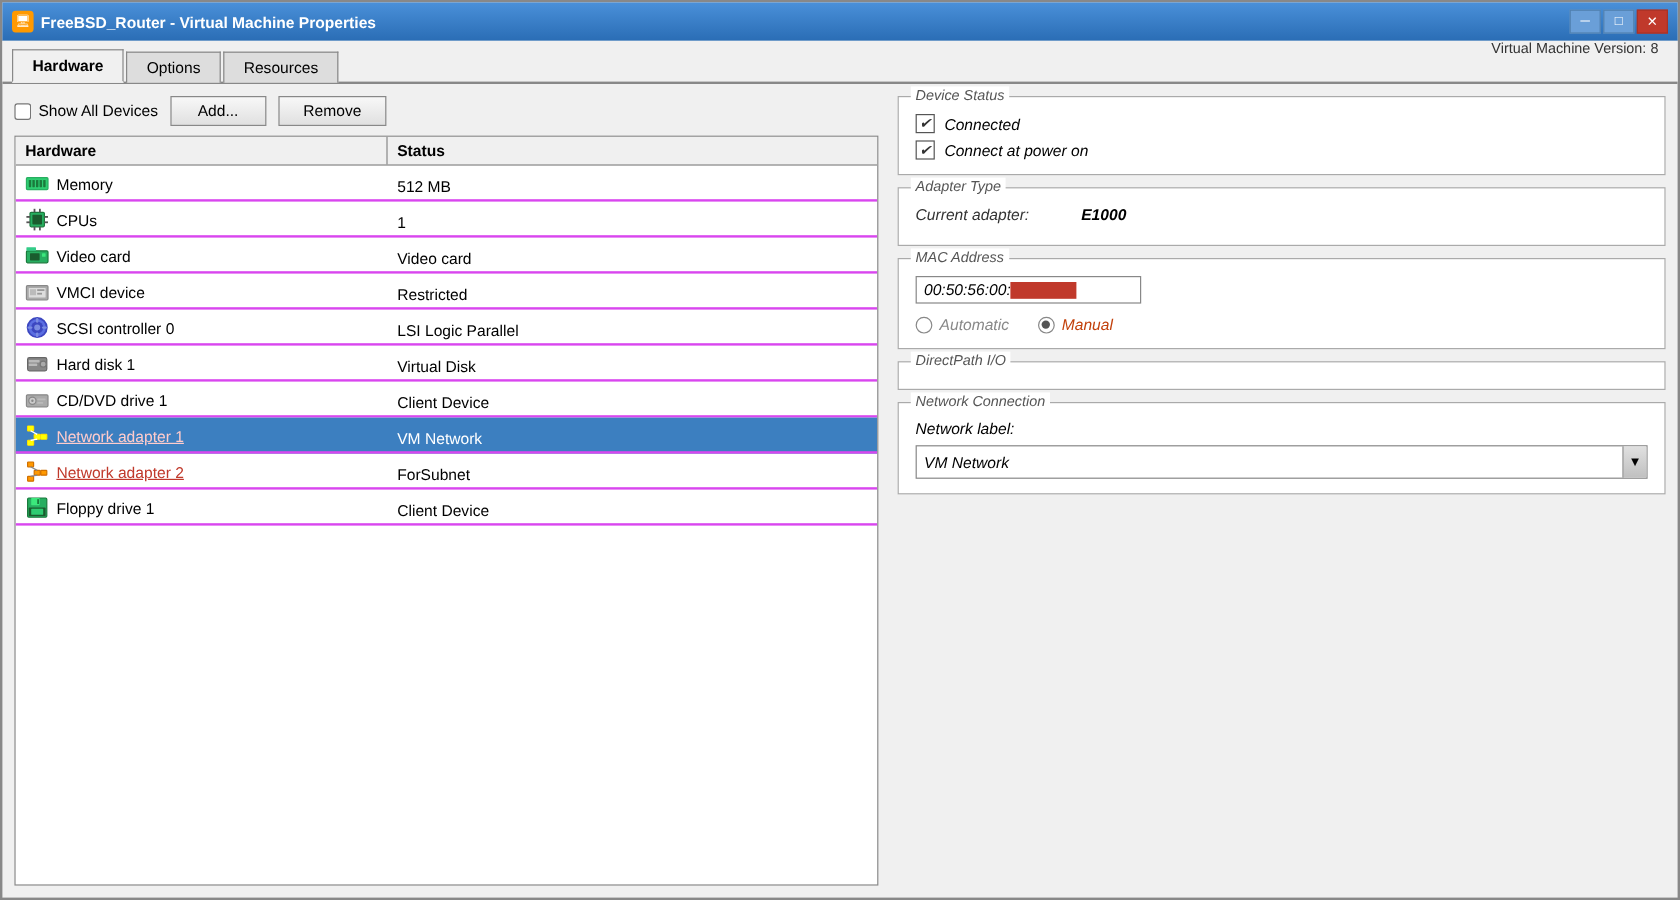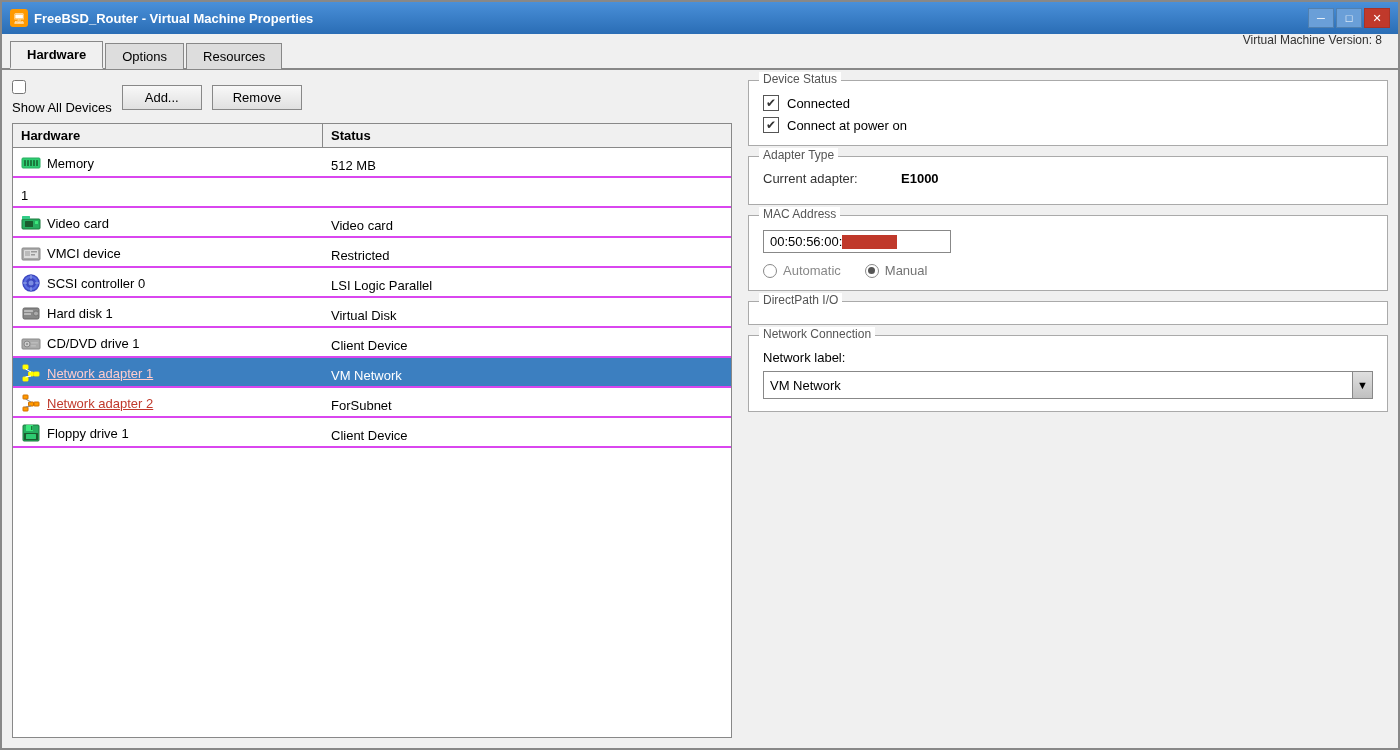--- a/index.html
+++ b/index.html
@@ -116,24 +116,23 @@
       flex-direction: column;
       gap: 8px;
     }
     .toolbar {
       display: flex;
       align-items: center;
       gap: 10px;
     }
     .checkbox-label {
       display: flex;
-      align-items: flex-start;
+      align-items: center;
       gap: 6px;
       cursor: pointer;
-      flex-direction: column;
     }
     .checkbox-label input[type=checkbox] {
       width: 14px;
       height: 14px;
     }
     .btn {
       padding: 4px 20px;
       border: 1px solid #888;
       background: linear-gradient(to bottom, #f8f8f8, #e0e0e0);
       cursor: pointer;
@@ -202,20 +201,21 @@
       color: #ffcccc;
     }
 
     
     .right-panel {
       flex: 1;
       display: flex;
       flex-direction: column;
       gap: 10px;
       padding-left: 4px;
+      font-style: italic;
     }
 
     .group-box {
       border: 1px solid #aaa;
       padding: 10px 14px 12px;
       position: relative;
       background: white;
     }
     .group-label {
       position: absolute;
@@ -295,21 +295,21 @@
       content: '';
       width: 7px;
       height: 7px;
       border-radius: 50%;
       background: #555;
     }
     .radio-text {
       font-size: 13px;
       color: #888;
     }
-    .radio-text.active { color: #737373; }
+    .radio-text.active { color: #c2410c; }
 
     .directpath-row {
       display: flex;
       align-items: center;
       gap: 8px;
     }
     .info-icon {
       width: 18px;
       height: 18px;
       border-radius: 50%;
@@ -409,20 +409,37 @@
             </div>
             <span class="row-label">Memory</span>
           </div>
           <div class="row-cell">
             <span>512 MB</span>
           </div>
         </div>
 
         <div class="table-row">
           <div class="row-cell">
+            <div class="row-icon">
+              <svg width="20" height="20" viewBox="0 0 20 20">
+                <rect x="4" y="4" width="12" height="12" rx="1" fill="#27ae60" stroke="#1a7a3c" stroke-width="1"></rect>
+                <rect x="6" y="6" width="8" height="8" rx="0.5" fill="#1a5c2e"></rect>
+                <rect x="7" y="1" width="1.5" height="3" fill="#555"></rect>
+                <rect x="11.5" y="1" width="1.5" height="3" fill="#555"></rect>
+                <rect x="7" y="16" width="1.5" height="3" fill="#555"></rect>
+                <rect x="11.5" y="16" width="1.5" height="3" fill="#555"></rect>
+                <rect x="1" y="7" width="3" height="1.5" fill="#555"></rect>
+                <rect x="1" y="11.5" width="3" height="1.5" fill="#555"></rect>
+                <rect x="16" y="7" width="3" height="1.5" fill="#555"></rect>
+                <rect x="16" y="11.5" width="3" height="1.5" fill="#555"></rect>
+              </svg>
+            </div>
+            <span class="row-label">CPUs</span>
+          </div>
+          <div class="row-cell">
             <span>1</span>
           </div>
         </div>
 
         <div class="table-row">
           <div class="row-cell">
             <div class="row-icon">
               <svg width="20" height="20" viewBox="0 0 20 20">
                 <rect x="1" y="6" width="18" height="10" rx="1" fill="#27ae60" stroke="#1a7a3c" stroke-width="1"></rect>
                 <rect x="4" y="8" width="8" height="6" rx="0.5" fill="#1a5c2e"></rect>

